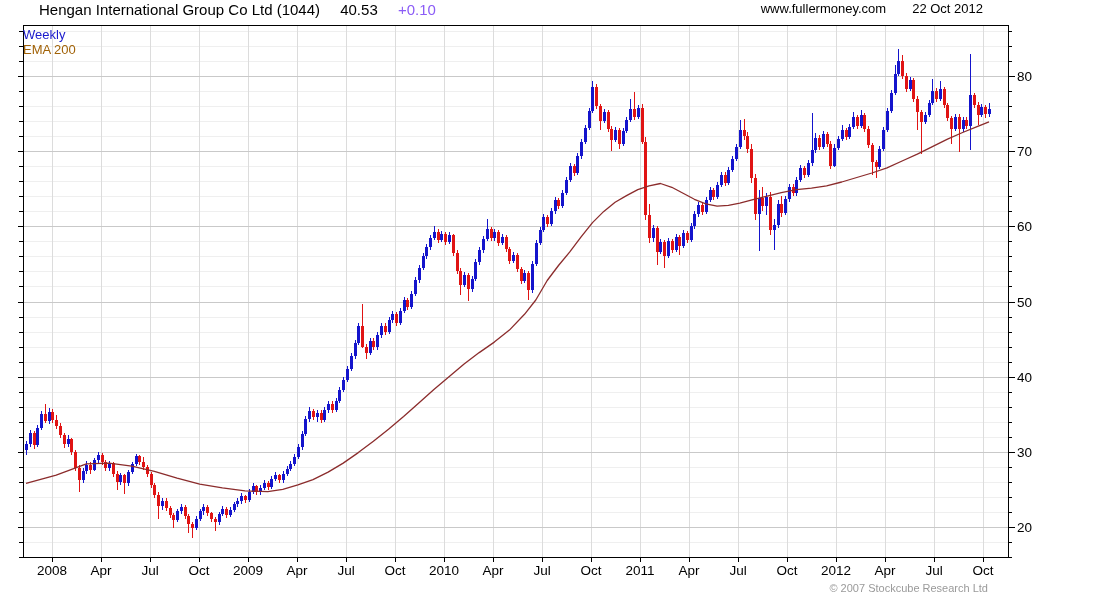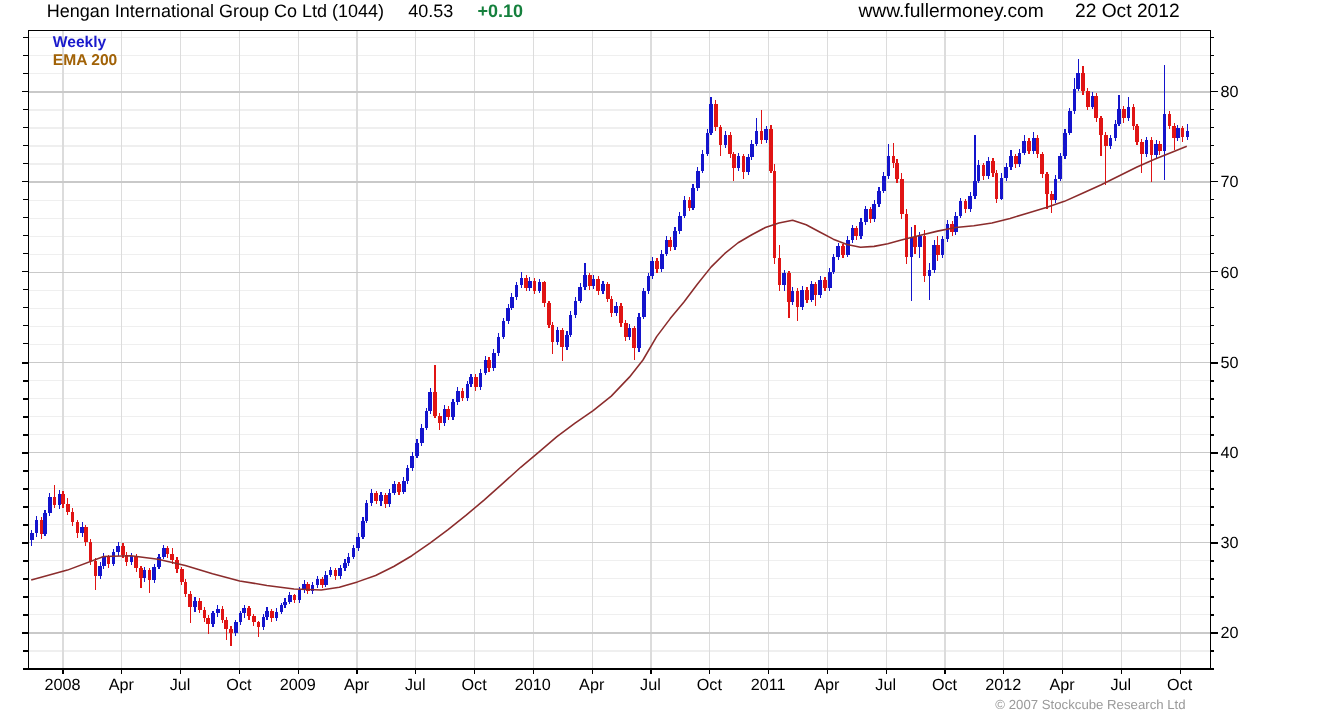--- a/index.html
+++ b/index.html
@@ -3,22 +3,22 @@
 <meta charset="utf-8">
 <style>
   html,body{margin:0;padding:0;background:#fff;}
   .stage{position:relative;width:1100px;height:600px;background:#fff;
          font-family:"Liberation Sans","DejaVu Sans",sans-serif;color:#000;overflow:hidden;}
   svg{position:absolute;left:0;top:0;}
   .titleLeft{position:absolute;left:23px;top:1px;font-size:15px;white-space:nowrap;}
   .titleLeft span{display:inline-block;margin-left:16px;}
   .px{margin-left:9px;}
   .chg{margin-left:8px;}
-  .titleRight{position:absolute;top:1px;right:117px;font-size:16px;display:flex;gap:26px;white-space:nowrap;}
-  .legend{position:absolute;left:44px;top:27px;font-size:13px;line-height:15px;font-weight:bold;}
+  .titleRight{position:absolute;top:1px;right:117px;font-size:13px;display:flex;gap:26px;white-space:nowrap;}
+  .legend{position:absolute;left:23px;top:27px;font-size:13px;line-height:15px;}
   .copy{position:absolute;right:112px;top:582px;font-size:11px;}
 </style>
 </head>
 <body>
 
 <div class="stage">
 
   <svg id="plot" width="1100" height="600">
       <g>
         <line x1="23" x2="1008" y1="557.5" y2="557.5" stroke="#efefef" shape-rendering="crispEdges"></line>
@@ -726,21 +726,21 @@
         <text x="1017" y="306.51977401129943" text-anchor="start" font-size="13.5" font-family="Liberation Sans, DejaVu Sans, sans-serif" fill="#000">50</text>
         <text x="1017" y="231.3785310734463" text-anchor="start" font-size="13.5" font-family="Liberation Sans, DejaVu Sans, sans-serif" fill="#000">60</text>
         <text x="1017" y="156.2372881355932" text-anchor="start" font-size="13.5" font-family="Liberation Sans, DejaVu Sans, sans-serif" fill="#000">70</text>
         <text x="1017" y="81.09604519774007" text-anchor="start" font-size="13.5" font-family="Liberation Sans, DejaVu Sans, sans-serif" fill="#000">80</text>
       </g>
     </svg>
 
   <div class="titleLeft">
     <span>Hengan International Group Co Ltd (1044)</span>
     <span class="px">40.53</span>
-    <span class="chg" style="color: #15803d; font-weight: bold;">+0.10</span>
+    <span class="chg" style="color: #8b5cf6;">+0.10</span>
   </div>
 
   <div class="titleRight">
     <span>www.fullermoney.com</span>
     <span>22 Oct 2012</span>
   </div>
 
   <div class="legend">
     <div class="lgW" style="color: rgb(26, 26, 204);">Weekly</div>
     <div class="lgE" style="color: #a16207;">EMA 200</div>

